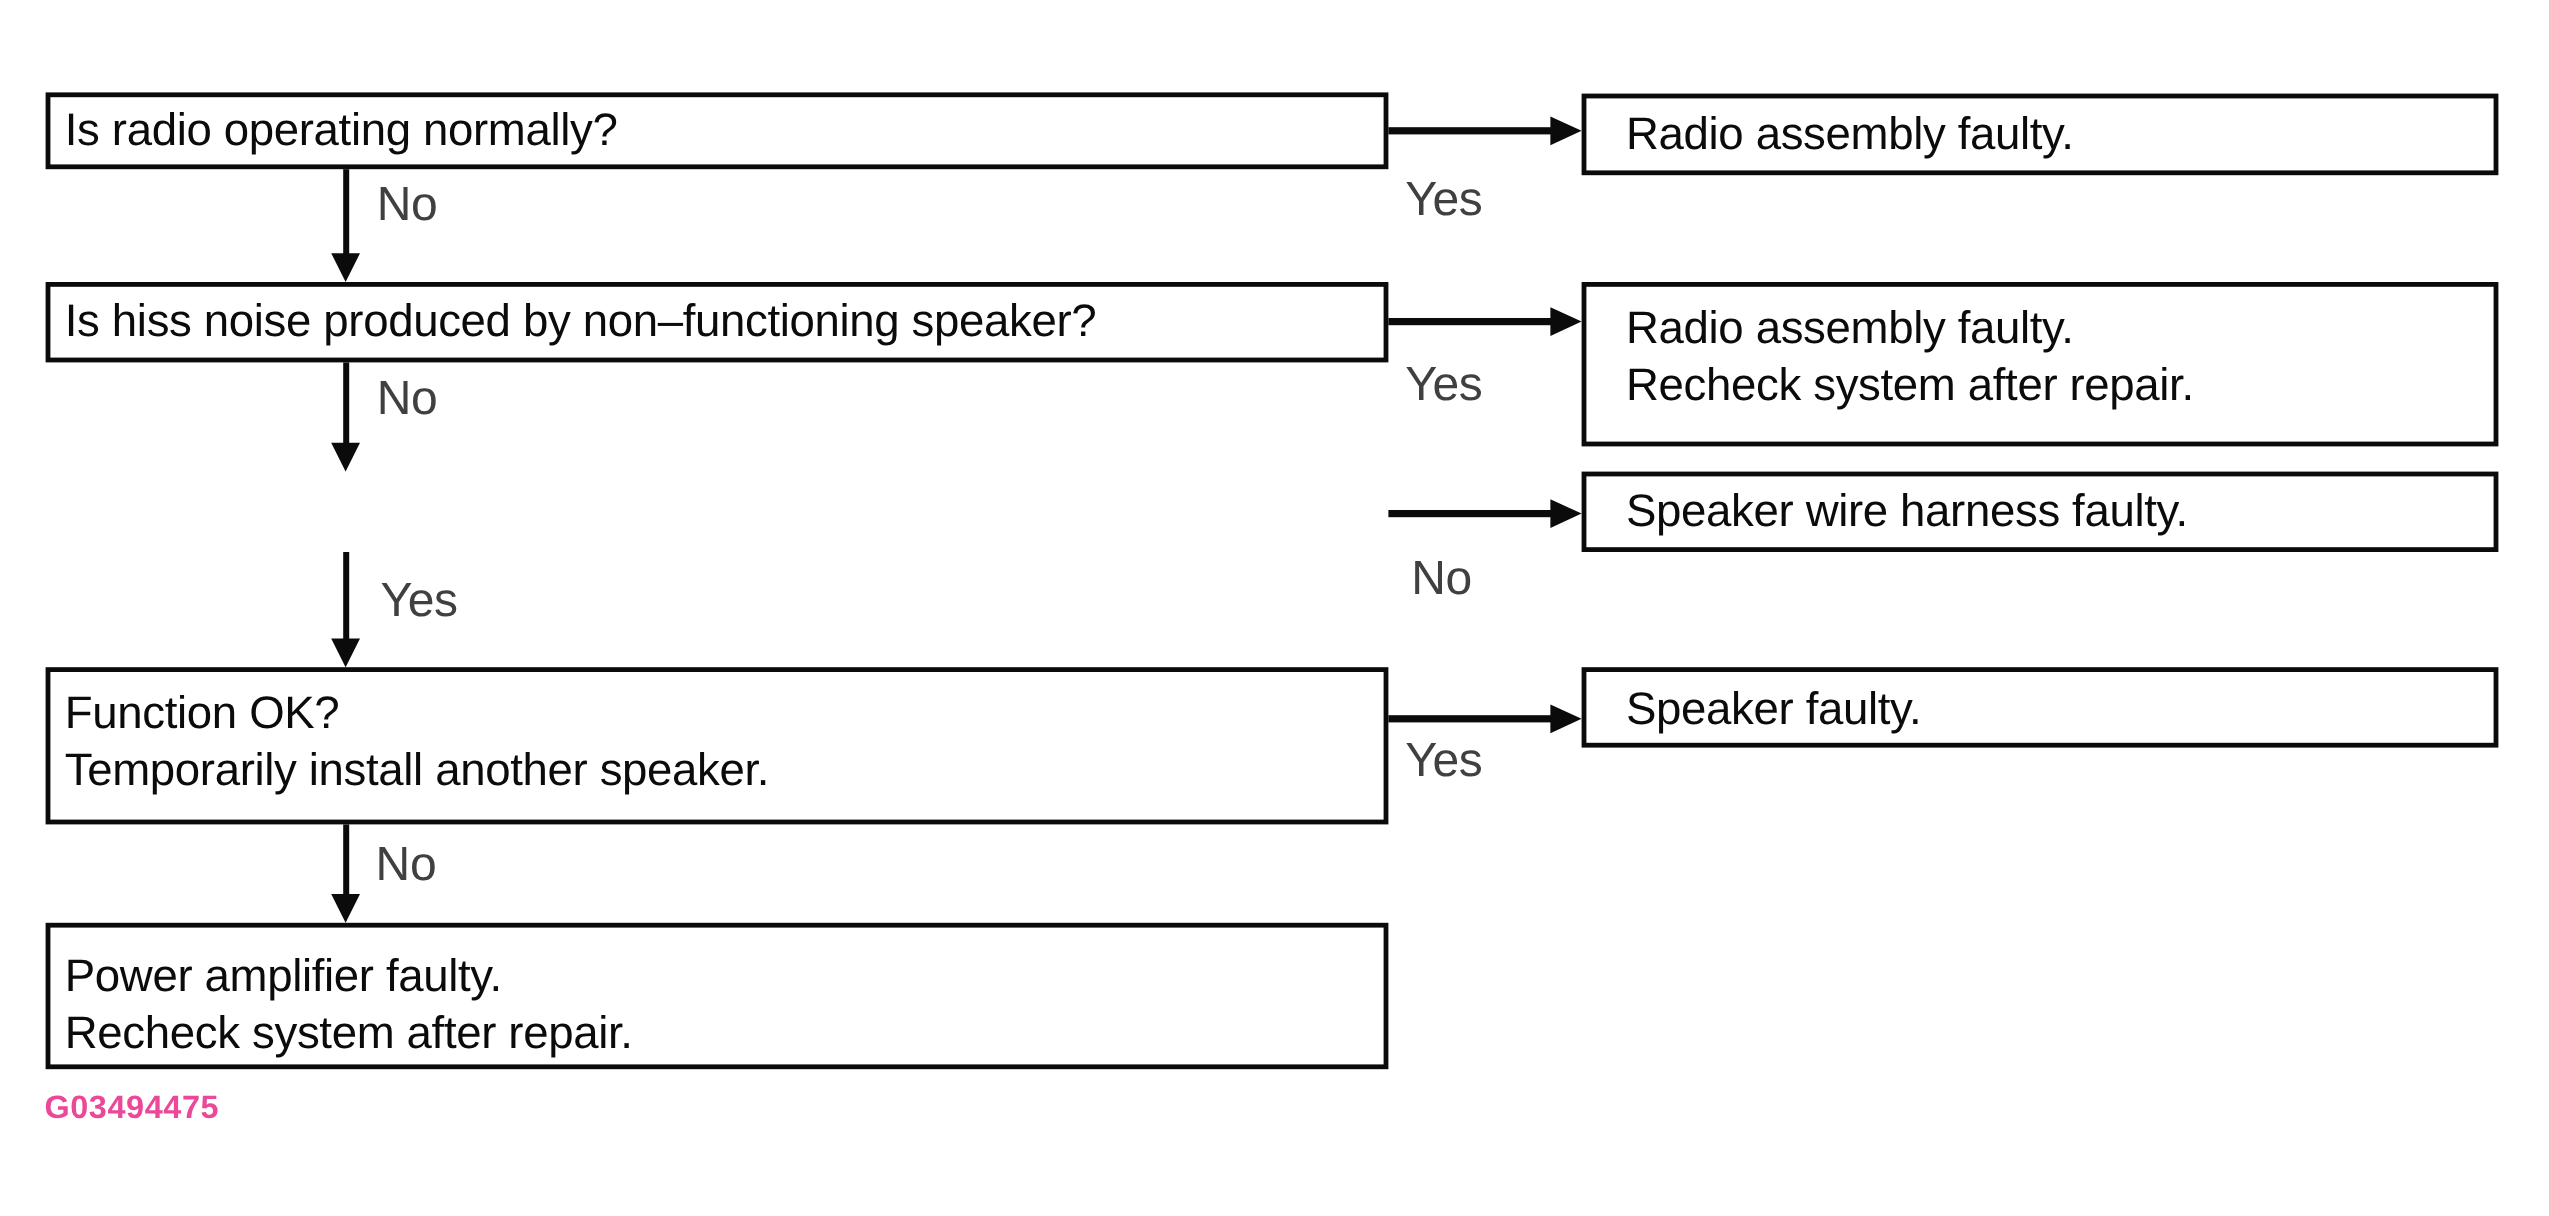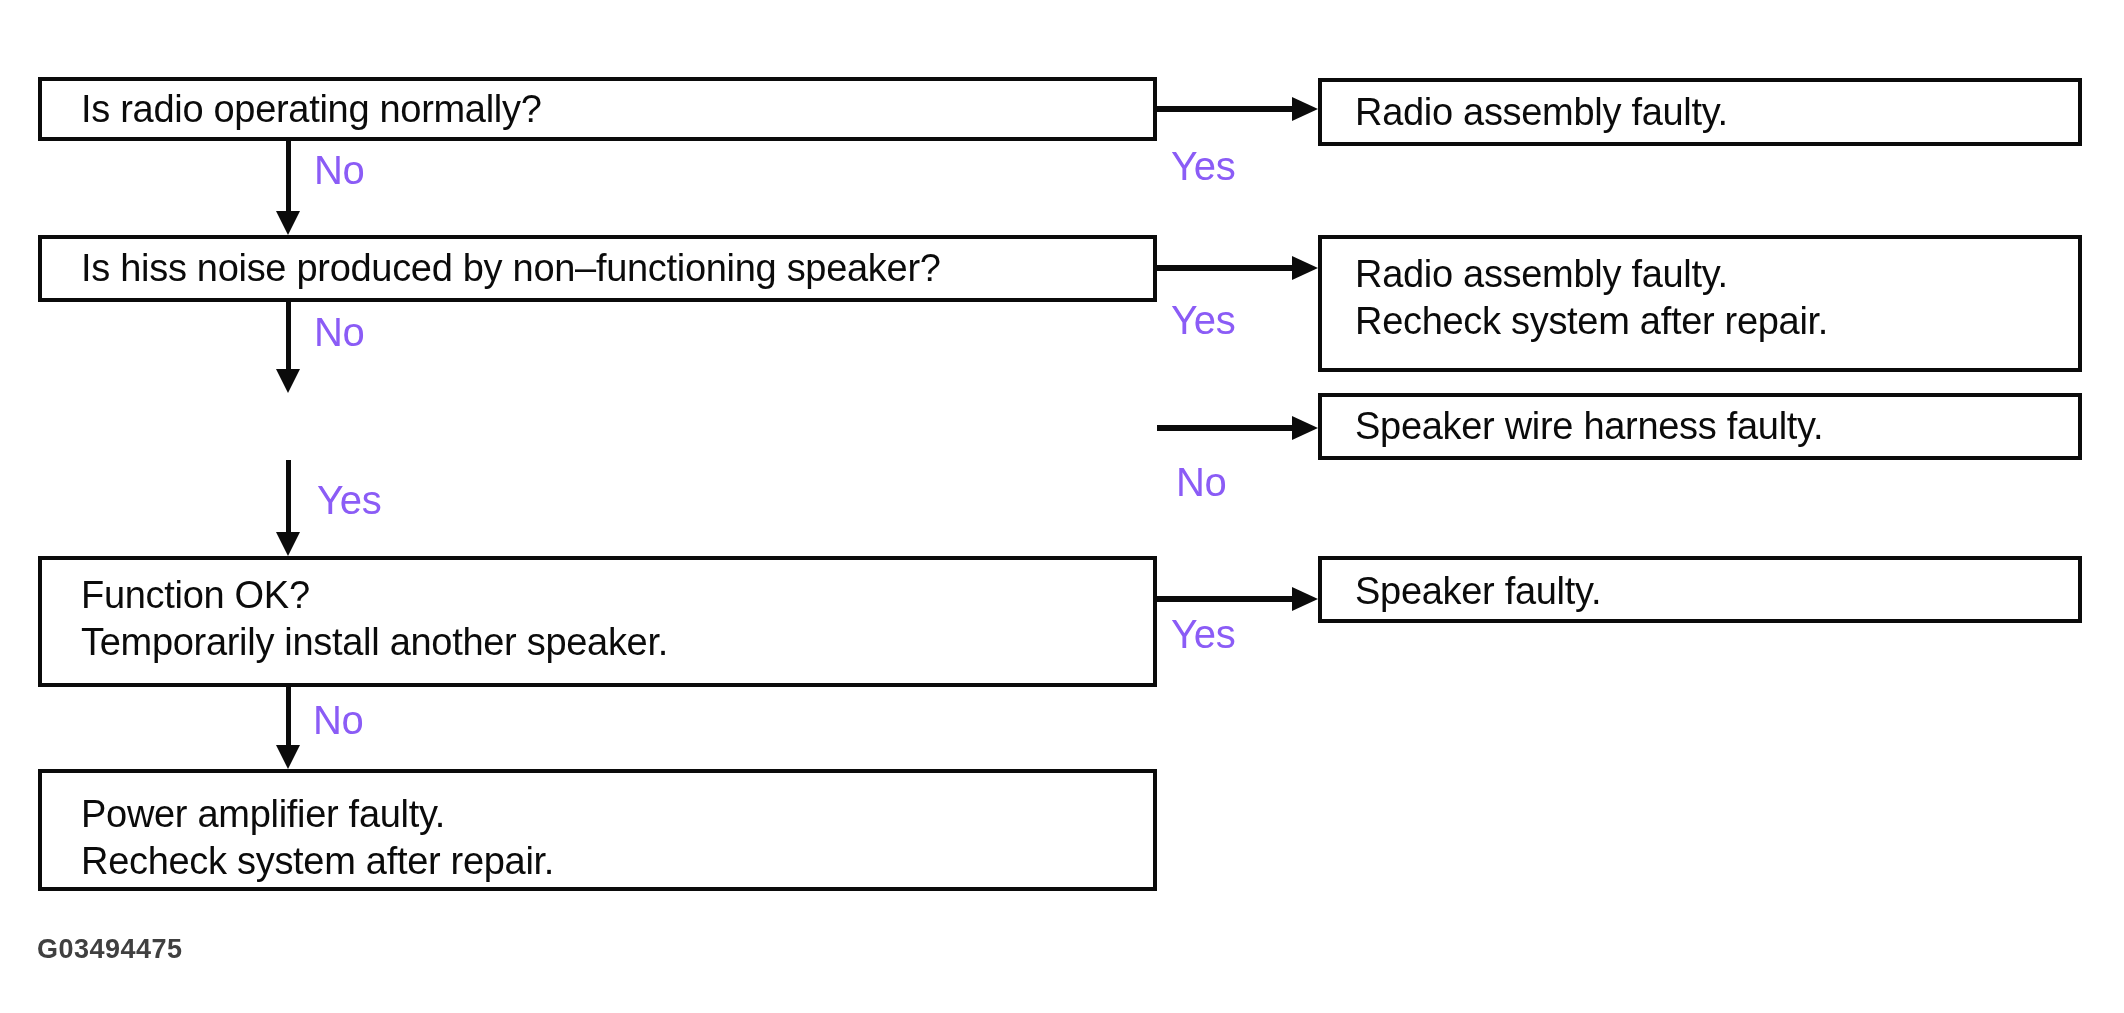--- a/index.html
+++ b/index.html
@@ -23,29 +23,29 @@
     background: #ffffff;
     font-size: 38px;
     letter-spacing: -0.3px;
     line-height: 47px;
     color: #0b0b0b;
   }
   .box.center-v {
     display: flex;
     align-items: center;
   }
-  .qcol { left: 38px; width: 1119px; padding-left: 39px; }
+  .qcol { left: 38px; width: 1119px; padding-left: 12px; }
   .rcol { left: 1318px; width: 764px; padding-left: 33px; }
   .multiline { padding-top: 12px; }
   .edge-label {
     position: absolute;
     font-size: 40px;
     line-height: 1;
     letter-spacing: -0.3px;
-    color: #8b5cf6;
+    color: #404040;
     white-space: nowrap;
   }
   
   .hconn { position: absolute; left: 1157px; width: 161px; height: 24px; }
   .hconn .shaft {
     position: absolute; left: 0; right: 20px; top: 9px; height: 6px;
     background: #0b0b0b;
   }
   .hconn .head {
     position: absolute; right: 0; top: 0;
@@ -67,22 +67,21 @@
     border-right: 12px solid transparent;
     border-top: 24px solid #0b0b0b;
   }
   #figure-id {
     position: absolute;
     left: 37px;
     top: 908px;
     font-size: 27px;
     font-weight: 700;
     letter-spacing: 0.5px;
-    color: #404040;
-    margin-top: 26px;
+    color: #ec4899;
   }
 </style>
 </head>
 <body>
 
 <div id="canvas">
 
   <div class="box qcol center-v" style="top:77px;  height:64px;">
     <span>Is radio operating normally?</span>
   </div>

